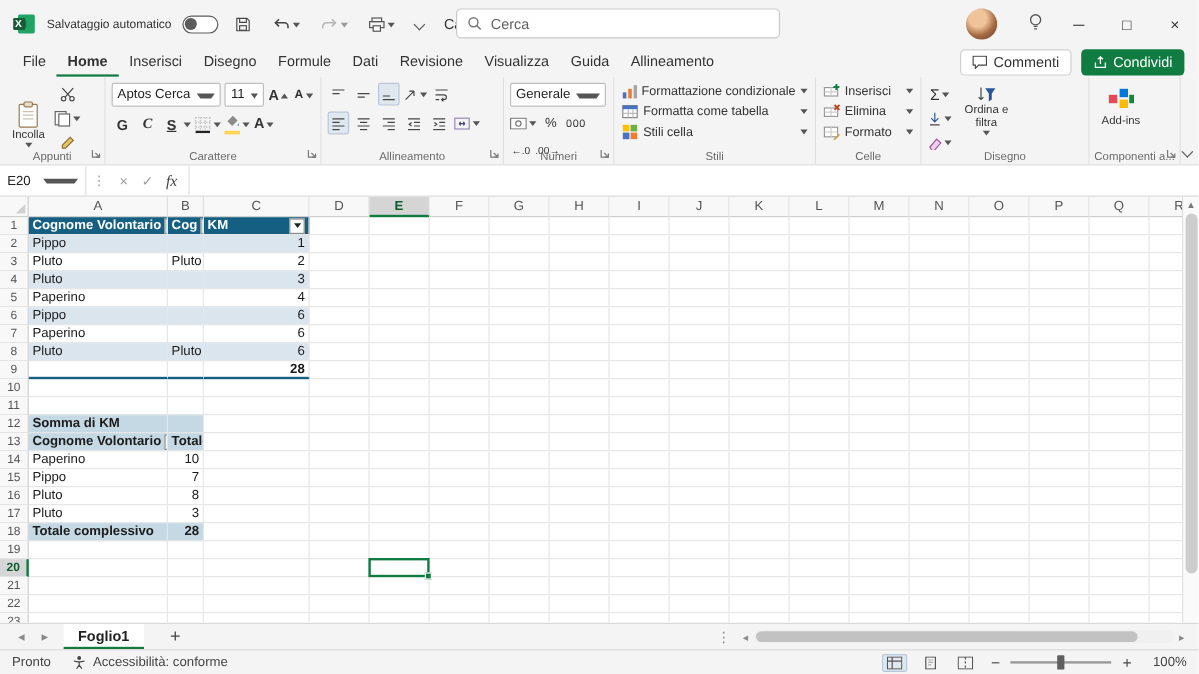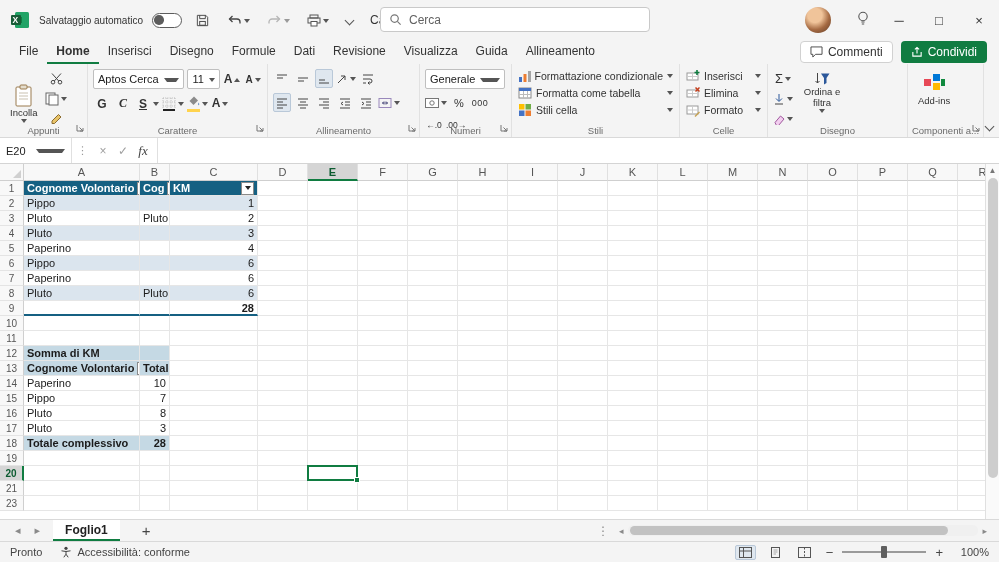--- a/index.html
+++ b/index.html
@@ -1089,20 +1089,41 @@
         <div class="cell" style="width: 50px;"></div>
         <div class="cell" style="width: 50px;"></div>
         <div class="cell" style="width: 50px;"></div>
         <div class="cell" style="width: 50px;"></div>
         <div class="cell" style="width: 50px;"></div>
         <div class="cell" style="width: 50px;"></div>
         <div class="cell" style="width: 50px;"></div>
         <div class="cell" style="width: 50px;"></div>
       </div>
       <div class="grow">
+        <div class="rh">22</div>
+        <div class="cell" style="width: 116px;"></div>
+        <div class="cell" style="width: 30px;"></div>
+        <div class="cell" style="width: 88px;"></div>
+        <div class="cell" style="width: 50px;"></div>
+        <div class="cell" style="width: 50px;"></div>
+        <div class="cell" style="width: 50px;"></div>
+        <div class="cell" style="width: 50px;"></div>
+        <div class="cell" style="width: 50px;"></div>
+        <div class="cell" style="width: 50px;"></div>
+        <div class="cell" style="width: 50px;"></div>
+        <div class="cell" style="width: 50px;"></div>
+        <div class="cell" style="width: 50px;"></div>
+        <div class="cell" style="width: 50px;"></div>
+        <div class="cell" style="width: 50px;"></div>
+        <div class="cell" style="width: 50px;"></div>
+        <div class="cell" style="width: 50px;"></div>
+        <div class="cell" style="width: 50px;"></div>
+        <div class="cell" style="width: 50px;"></div>
+      </div>
+      <div class="grow">
         <div class="rh">23</div>
         <div class="cell" style="width: 116px;"></div>
         <div class="cell" style="width: 30px;"></div>
         <div class="cell" style="width: 88px;"></div>
         <div class="cell" style="width: 50px;"></div>
         <div class="cell" style="width: 50px;"></div>
         <div class="cell" style="width: 50px;"></div>
         <div class="cell" style="width: 50px;"></div>
         <div class="cell" style="width: 50px;"></div>
         <div class="cell" style="width: 50px;"></div>

